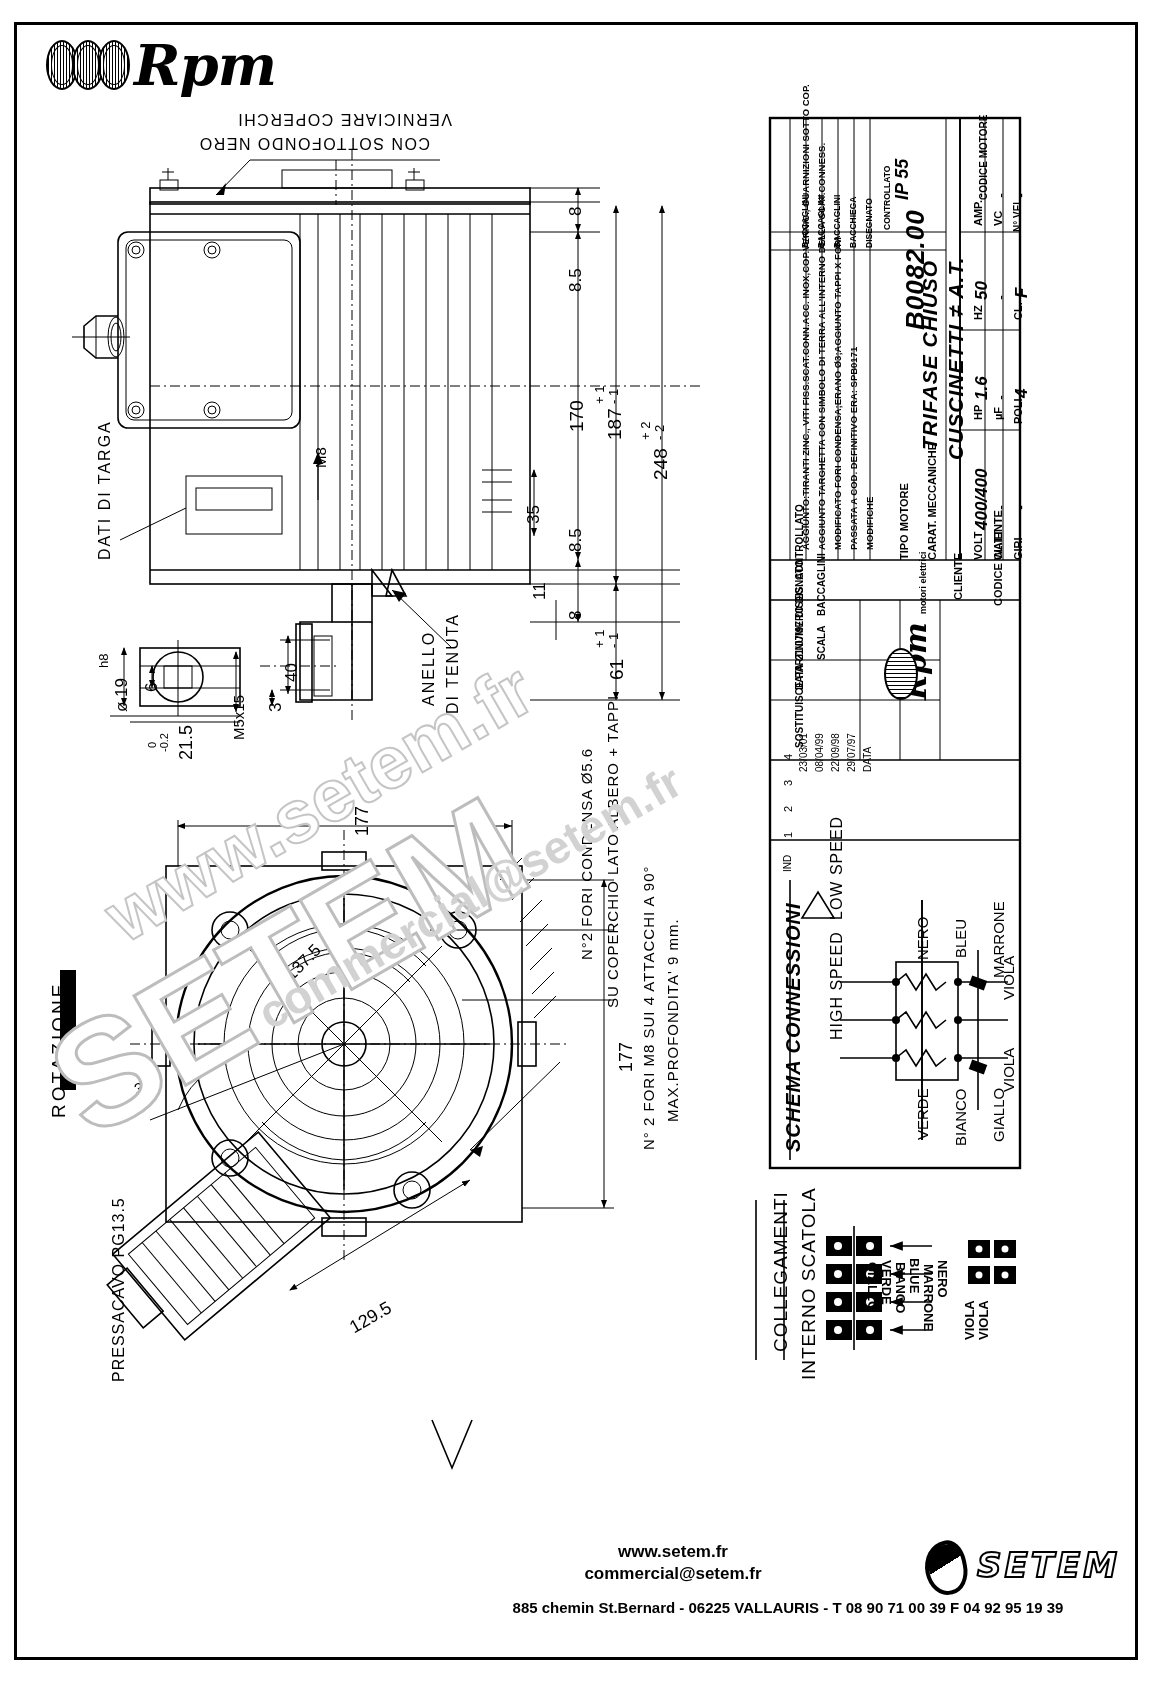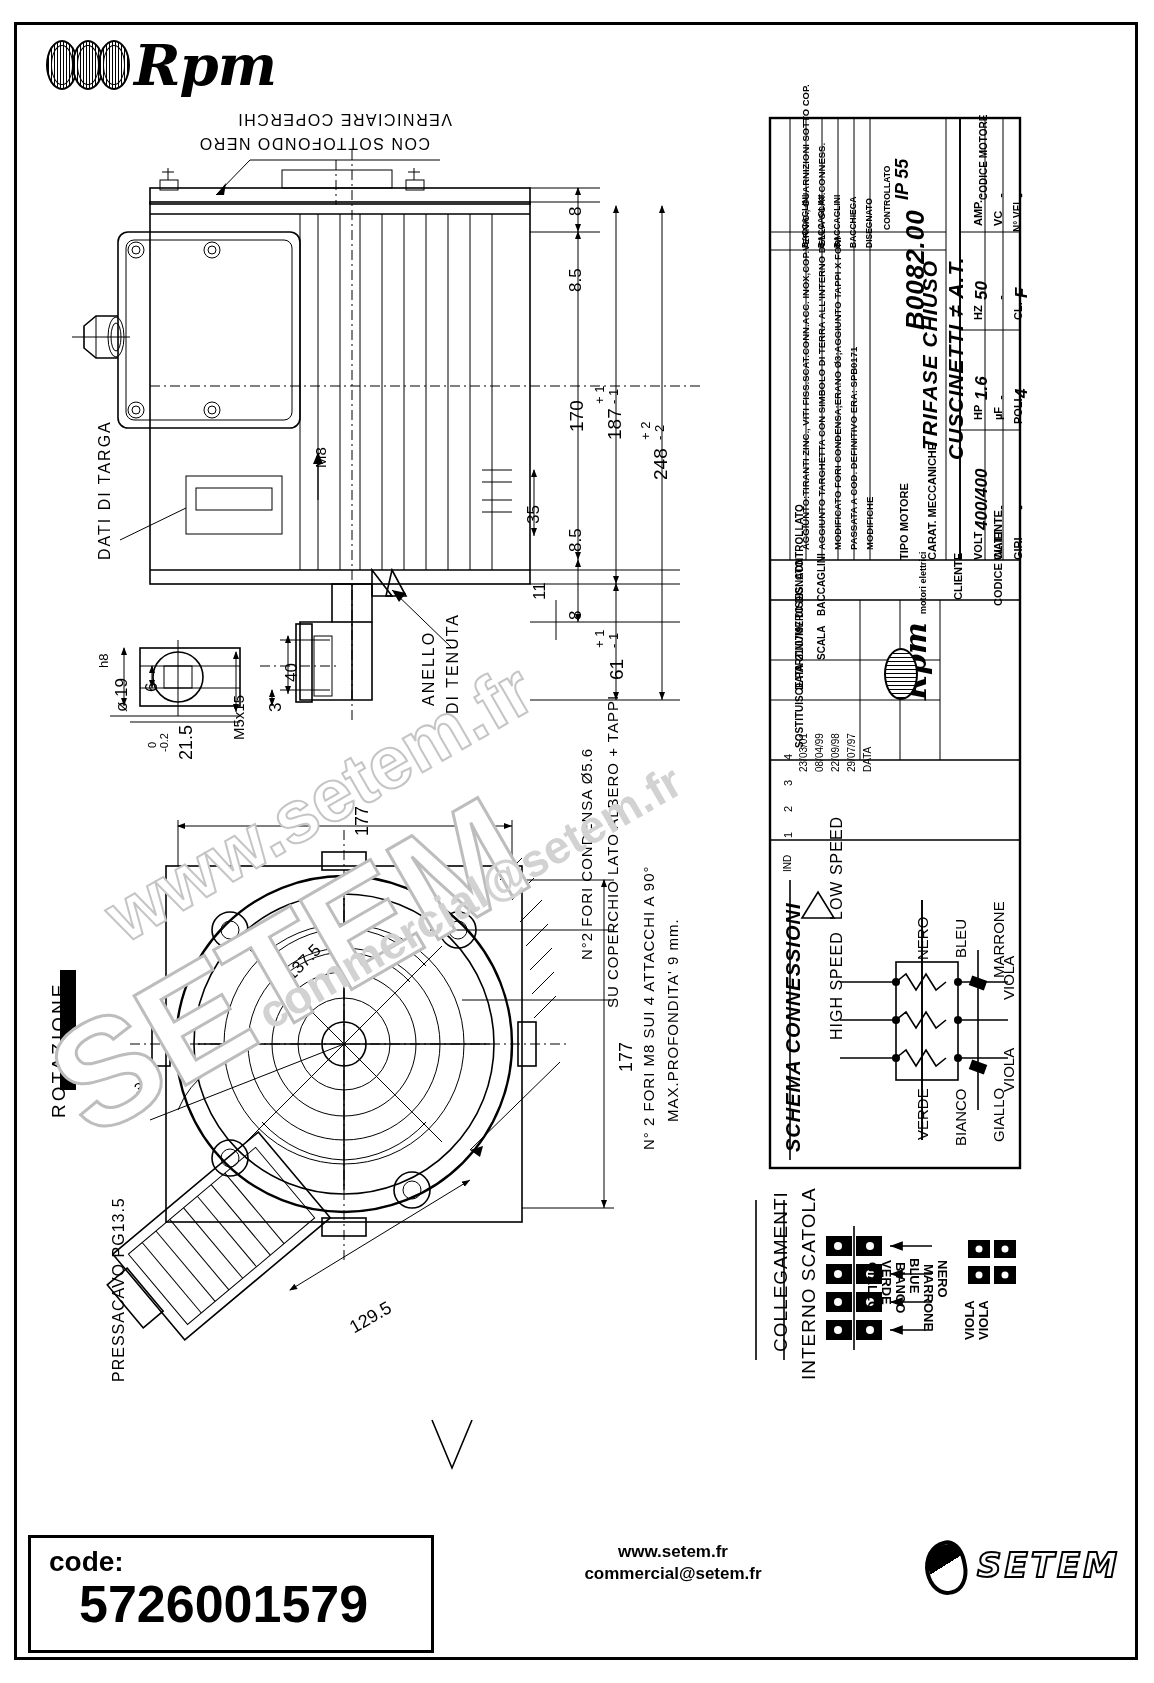--- a/index.html
+++ b/index.html
@@ -582,29 +582,26 @@
   <div class="vtxt" style="left:962px;top:1340px;transform:rotate(-90deg);font-size:13px;font-weight:bold;">VIOLA</div>
   <div class="vtxt" style="left:976px;top:1340px;transform:rotate(-90deg);font-size:13px;font-weight:bold;">VIOLA</div>
 
   <div class="wm">
     <span class="w1">SETEM</span>
     <span class="w2">www.setem.fr</span>
     <span class="w3">commercial@setem.fr</span>
   </div>
 
   <div class="footer">
-    <div class="codebox">
-      <div class="codelabel">code:</div>
-      <div class="codenum">5726001579</div>
-    </div>
     <div class="setemblock">
       <div class="ftweb">
         <div class="ftline">www.setem.fr</div>
         <div class="ftline">commercial@setem.fr</div>
       </div>
+      <div class="ftaddr">885 chemin St.Bernard  -  06225 VALLAURIS  -  T 08 90 71 00 39   F 04 92 95 19 39</div>
       <div class="setemlogo">
         <div class="swan"></div>
         <div class="setemword">SETEM</div>
       </div>
     </div>
   </div>
 
 </div>
 
 </body></html>

